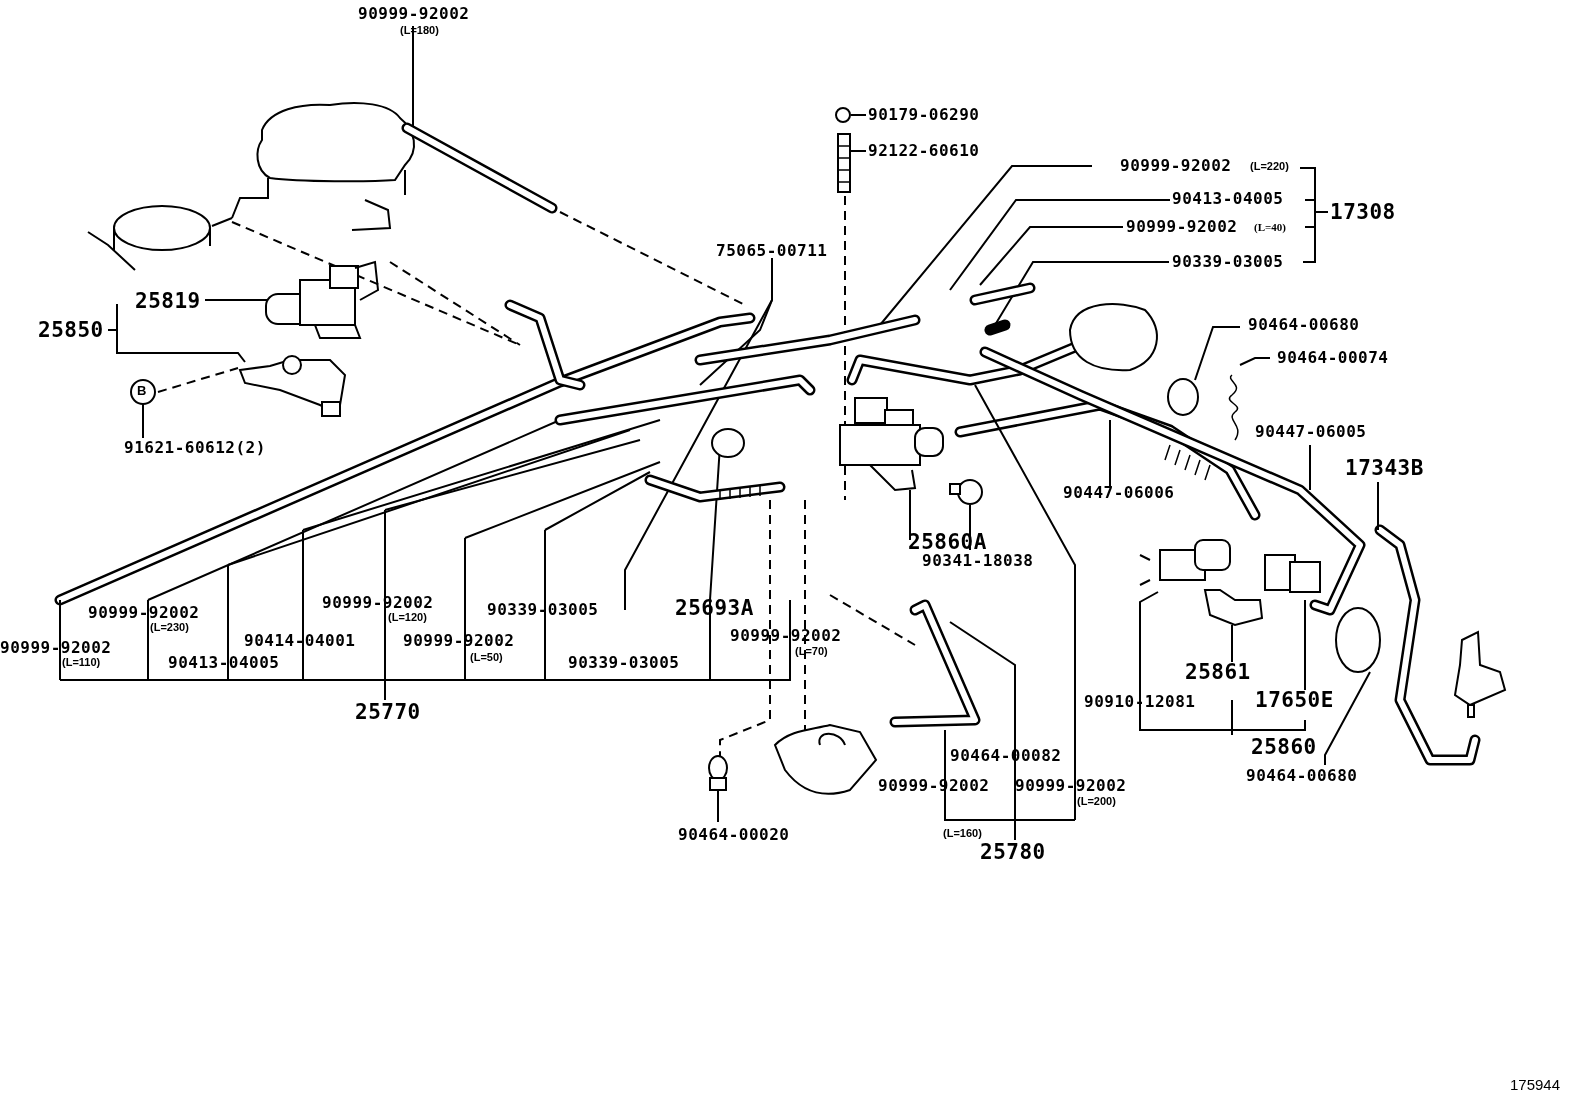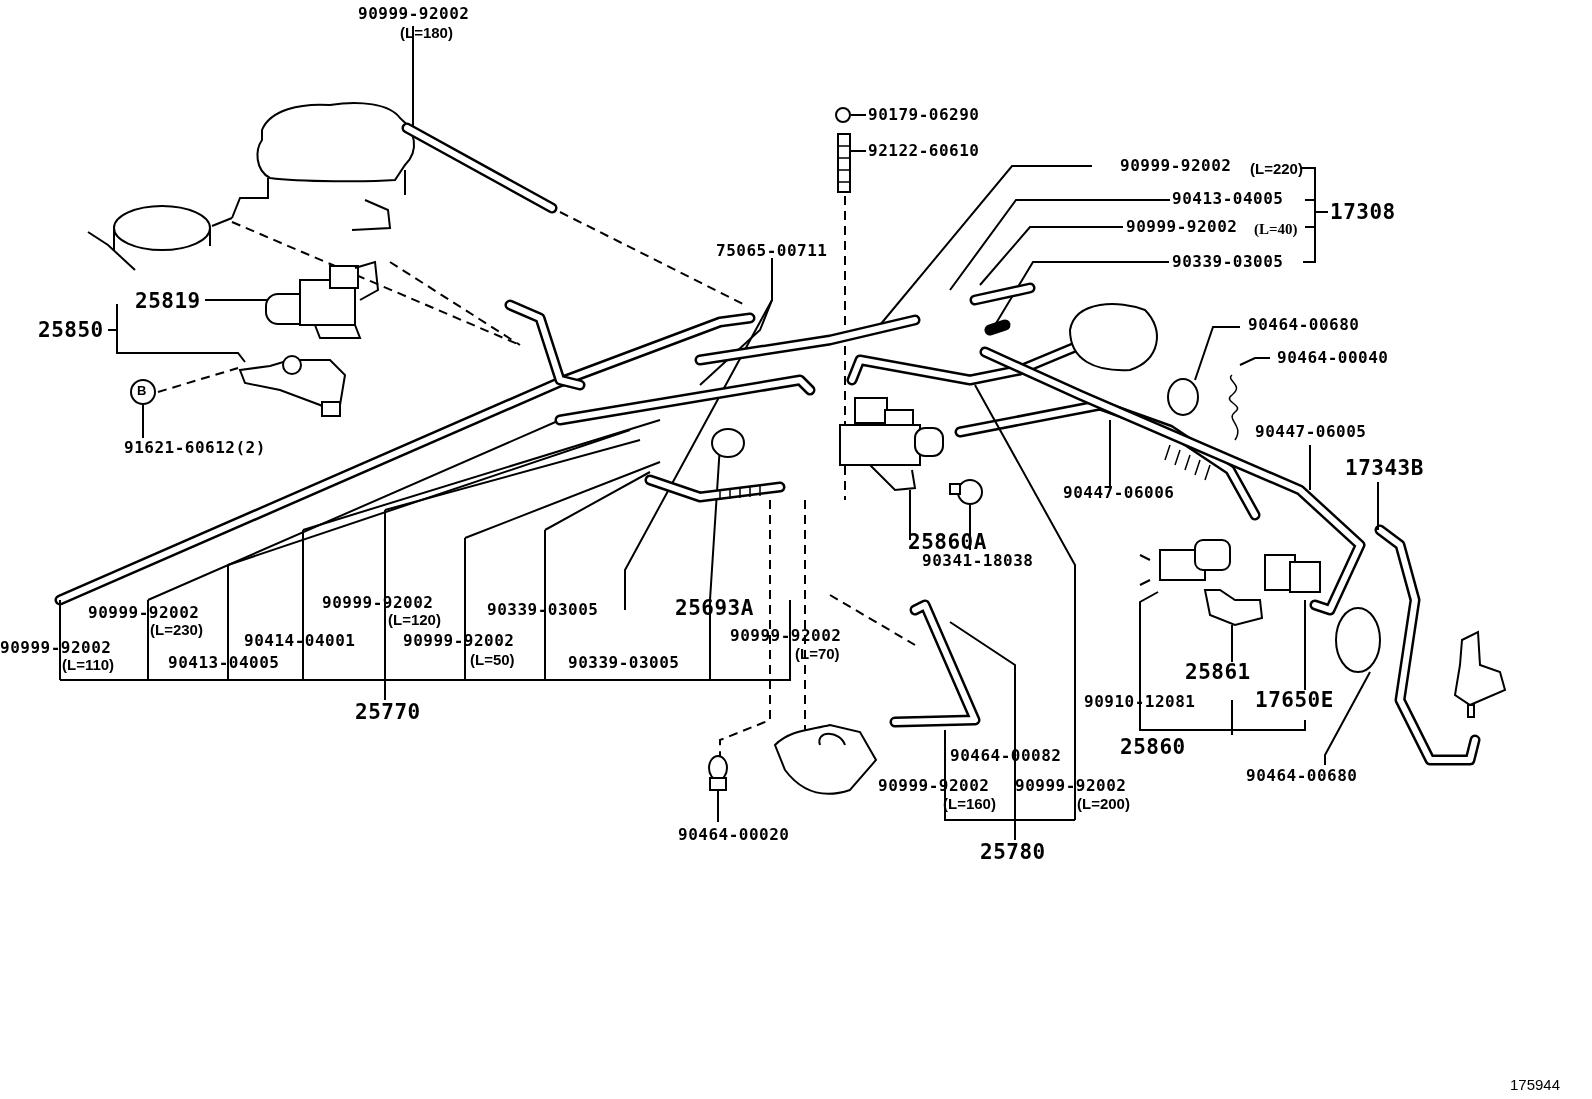--- a/index.html
+++ b/index.html
@@ -1,20 +1,20 @@
 <!DOCTYPE html>
 <html><head>
 <meta charset="utf-8">
 <style>
   html, body { margin:0; padding:0; background:#ffffff; }
   body { width:1592px; height:1099px; position:relative; overflow:hidden; font-family:"DejaVu Sans Mono", monospace; color:#000; }
   svg.art { position:absolute; left:0; top:0; width:1592px; height:1099px; }
   .lbl { position:absolute; font-family:"DejaVu Sans Mono","Liberation Mono", monospace; font-size:16px; font-weight:bold; white-space:nowrap; line-height:1; letter-spacing:0.5px; }
   .big { font-size:21px; }
-  .sub { position:absolute; font-family:"Liberation Sans", sans-serif; font-size:15px; font-weight:bold; white-space:nowrap; line-height:1; }
+  .sub { position:absolute; font-family:"Liberation Sans", sans-serif; font-size:11px; font-weight:bold; white-space:nowrap; line-height:1; }
   .fig { position:absolute; font-family:"Liberation Sans", sans-serif; font-size:15px; line-height:1; }
   .ln { fill:none; stroke:#000; stroke-width:2; }
   .ln1 { fill:none; stroke:#000; stroke-width:1.5; }
   .dash { fill:none; stroke:#000; stroke-width:2; stroke-dasharray:9 6; }
   .hose { fill:none; stroke:#000; stroke-width:11; stroke-linecap:round; stroke-linejoin:round; }
   .hosei { fill:none; stroke:#fff; stroke-width:6; stroke-linecap:round; stroke-linejoin:round; }
   .part { fill:#fff; stroke:#000; stroke-width:2; }
 </style>
 </head>
 <body>
@@ -195,21 +195,21 @@
 <div class="sub" style="left:1254px;top:222px;font-family:Liberation Serif, serif;">(L=40)</div>
 <div class="lbl" style="left:1172px;top:254px;">90339-03005</div>
 <div class="lbl big" style="left:1330px;top:202px;">17308</div>
 
 <div class="lbl big" style="left:135px;top:291px;">25819</div>
 <div class="lbl big" style="left:38px;top:320px;">25850</div>
 <div class="fig" style="left:137px;top:384px;font-weight:bold;font-size:13px;">B</div>
 <div class="lbl" style="left:80px;top:440px;margin-left:44px;"><span>91621-60612</span><span>(2)</span></div>
 
 <div class="lbl" style="left:1248px;top:317px;">90464-00680</div>
-<div class="lbl" style="left:1277px;top:350px;">90464-00040</div>
+<div class="lbl" style="left:1277px;top:350px;">90464-00074</div>
 <div class="lbl" style="left:1255px;top:424px;">90447-06005</div>
 <div class="lbl big" style="left:1345px;top:458px;">17343B</div>
 <div class="lbl" style="left:1063px;top:485px;">90447-06006</div>
 
 <div class="lbl big" style="left:908px;top:532px;text-align:right;">25860A</div>
 <div class="lbl" style="left:922px;top:553px;">90341-18038</div>
 
 <div class="lbl" style="left:88px;top:605px;">90999-92002</div>
 <div class="sub" style="left:150px;top:622px;">(L=230)</div>
 <div class="lbl" style="left:0px;top:640px;">90999-92002</div>
@@ -223,24 +223,24 @@
 <div class="lbl" style="left:487px;top:602px;">90339-03005</div>
 <div class="lbl" style="left:568px;top:655px;">90339-03005</div>
 <div class="lbl big" style="left:675px;top:598px;">25693A</div>
 <div class="lbl" style="left:730px;top:628px;">90999-92002</div>
 <div class="sub" style="left:795px;top:646px;">(L=70)</div>
 <div class="lbl big" style="left:355px;top:702px;">25770</div>
 
 <div class="lbl big" style="left:1185px;top:662px;">25861</div>
 <div class="lbl" style="left:1084px;top:694px;">90910-12081</div>
 <div class="lbl big" style="left:1255px;top:690px;">17650E</div>
-<div class="lbl big" style="left:1120px;top:737px;">25860</div>
+<div class="lbl big" style="left:1251px;top:737px;">25860</div>
 <div class="lbl" style="left:1246px;top:768px;">90464-00680</div>
 
 <div class="lbl" style="left:950px;top:748px;">90464-00082</div>
 <div class="lbl" style="left:878px;top:778px;">90999-92002</div>
-<div class="sub" style="left:943px;top:796px;">(L=160)</div>
+<div class="sub" style="left:943px;top:828px;">(L=160)</div>
 <div class="lbl" style="left:1015px;top:778px;">90999-92002</div>
 <div class="sub" style="left:1077px;top:796px;">(L=200)</div>
 <div class="lbl big" style="left:980px;top:842px;">25780</div>
 <div class="lbl" style="left:656px;top:827px;margin-left:22px;">90464-00020</div>
 
 <div class="fig" style="left:1510px;top:1077px;">175944</div>
 
 </body></html>

